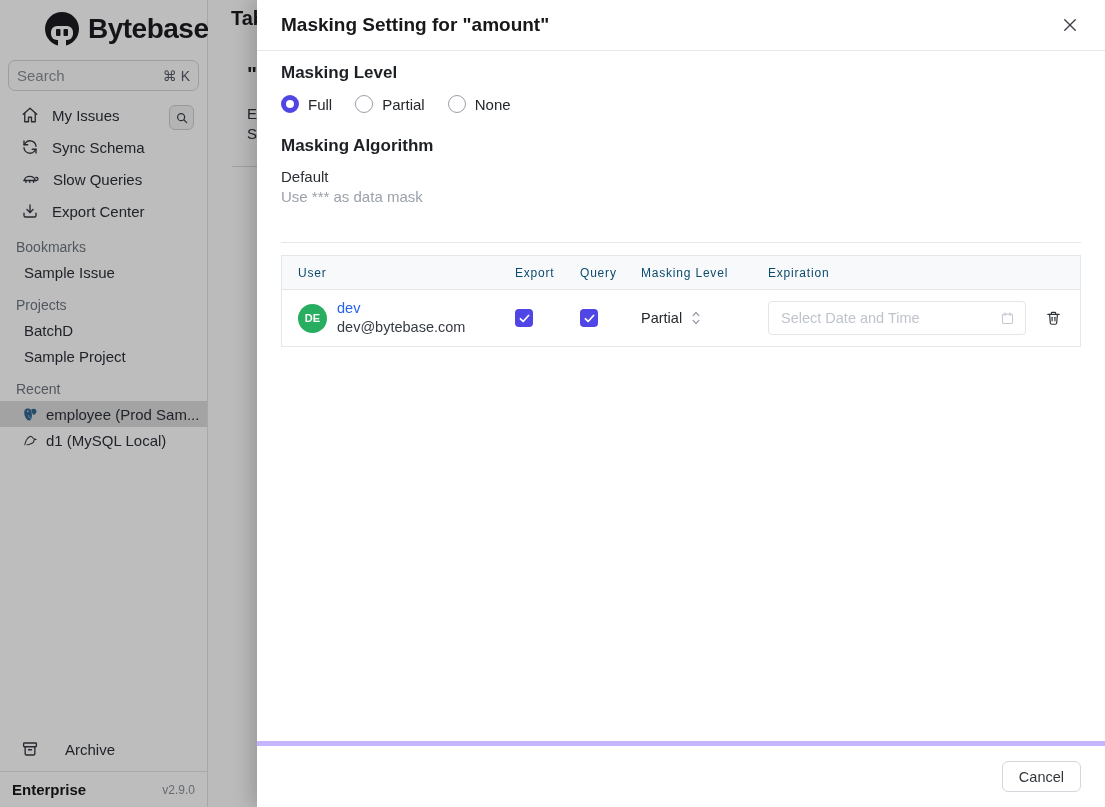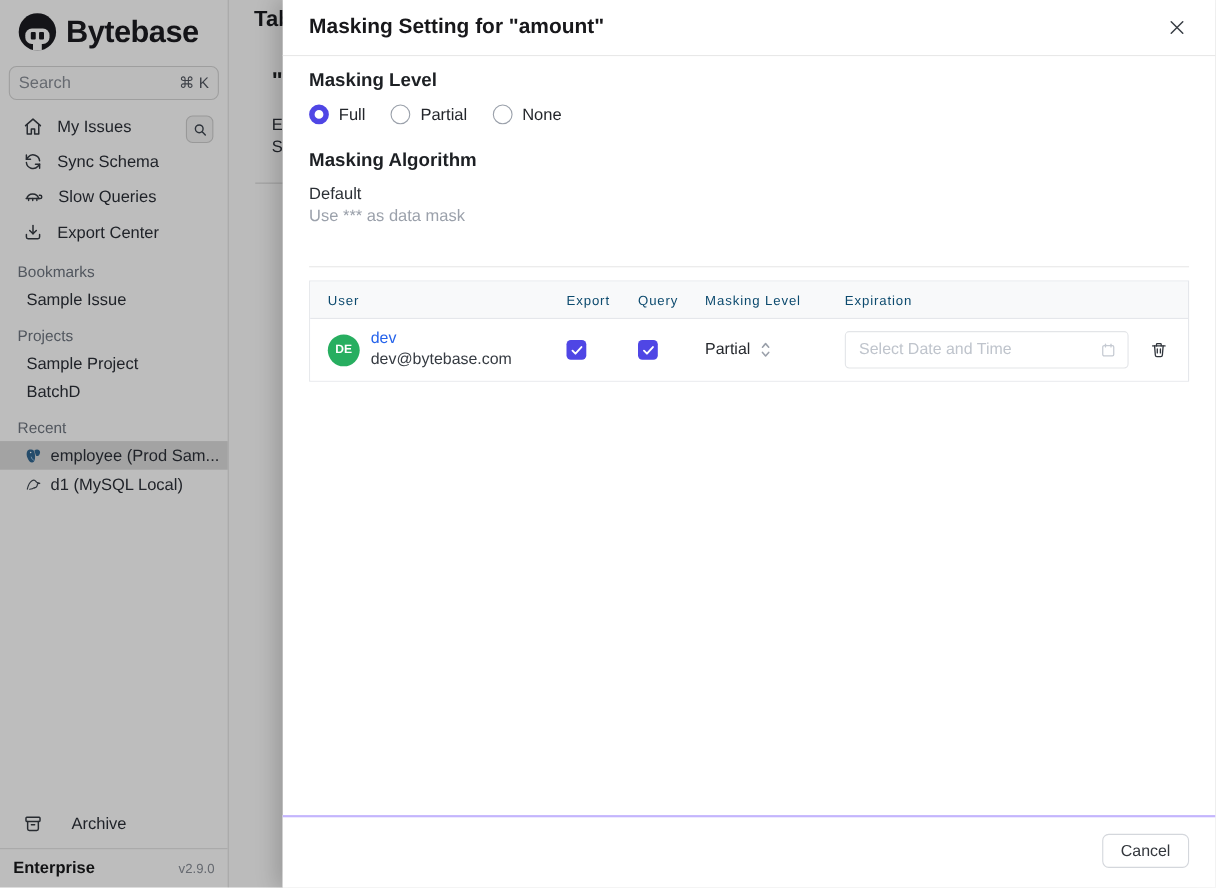--- a/index.html
+++ b/index.html
@@ -8,21 +8,21 @@
     font-family:"Liberation Sans","DejaVu Sans",sans-serif;
     background:#fff; color:#1f2937; position:relative;
   }
   svg { display:block; }
 
   
   .sidebar {
     position:absolute; left:0; top:0; width:208px; height:807px;
     background:#ffffff; border-right:1px solid #e2e2e2; z-index:10;
   }
-  .logo-row { display:flex; align-items:center; gap:6px; padding:9px 12px 6px 14px; }
+  .logo-row { display:flex; align-items:center; gap:6px; padding:9px 12px 6px 14px;margin-left:28px; }
   .logo-text { font-size:28px; font-weight:700; color:#1c1c21; letter-spacing:-0.5px; }
   .search-box {
     margin:5px 8px 8px 8px; height:31px; border:1px solid #d6d6d6; border-radius:7px;
     background:#fdfdfd; display:flex; align-items:center; padding:0 8px; gap:6px;
   }
   .search-box input {
     border:none; outline:none; background:transparent; flex:1; min-width:0;
     font-size:15px; color:#333; font-family:inherit;
   }
   .search-box input::placeholder { color:#8a8f98; }
@@ -116,21 +116,21 @@
     display:flex; align-items:center; padding:0 10px 0 12px; gap:8px;
   }
   .date-input input {
     border:none; outline:none; flex:1; min-width:0; font-size:14.5px; font-family:inherit; color:#333;
     background:transparent;
   }
   .date-input input::placeholder { color:#bfc4cc; }
   .trash-btn { margin-left:19px; cursor:pointer; display:flex; }
 
   .m-footer {
-    position:absolute; left:0; right:0; bottom:0; height:66px; border-top:2px solid #c4b5fd;
+    position:absolute; left:0; right:0; bottom:0; height:66px; border-top:5px solid #c4b5fd;
     display:flex; justify-content:flex-end; padding:15px 24px 0 24px; background:#fff;
   }
   .btn-secondary {
     background:#fff; border:1px solid #d4d7dc; border-radius:6px; height:31px; padding:0 16px;
     font-size:14.5px; color:#33373d; font-family:inherit; cursor:pointer;
   }
 </style>
 </head>
 <body>
 
@@ -197,24 +197,24 @@
     <span>Export Center</span>
   </div>
 
   <div class="side-section-title">Bookmarks</div>
   <div class="side-link">
     <span>Sample Issue</span>
   </div>
 
   <div class="side-section-title">Projects</div>
   <div class="side-link">
+    <span>BatchD</span>
+  </div>
+  <div class="side-link">
     <span>Sample Project</span>
-  </div>
-  <div class="side-link">
-    <span>BatchD</span>
   </div>
 
   <div class="side-section-title">Recent</div>
   <div class="side-db active">
     <span>
       <svg width="17" height="17" viewBox="0 0 24 24">
         <path d="M6 4c-3 1-3.5 6-2 10s4 7 6.5 6.5S14 17 14 13 13 4.5 10.5 4 7 3.7 6 4z" fill="#336791"></path>
         <path d="M13 5c2-1.5 5-1.5 6.5 0s1 4.5-.5 6-3 1.5-4 .5" fill="#336791"></path>
         <path d="M9 13c.5 2.5 2 4.5 4 4.5" stroke="#9cc3e4" stroke-width="1.2" fill="none"></path>
         <circle cx="8.3" cy="7.5" r="1" fill="#fff"></circle>

